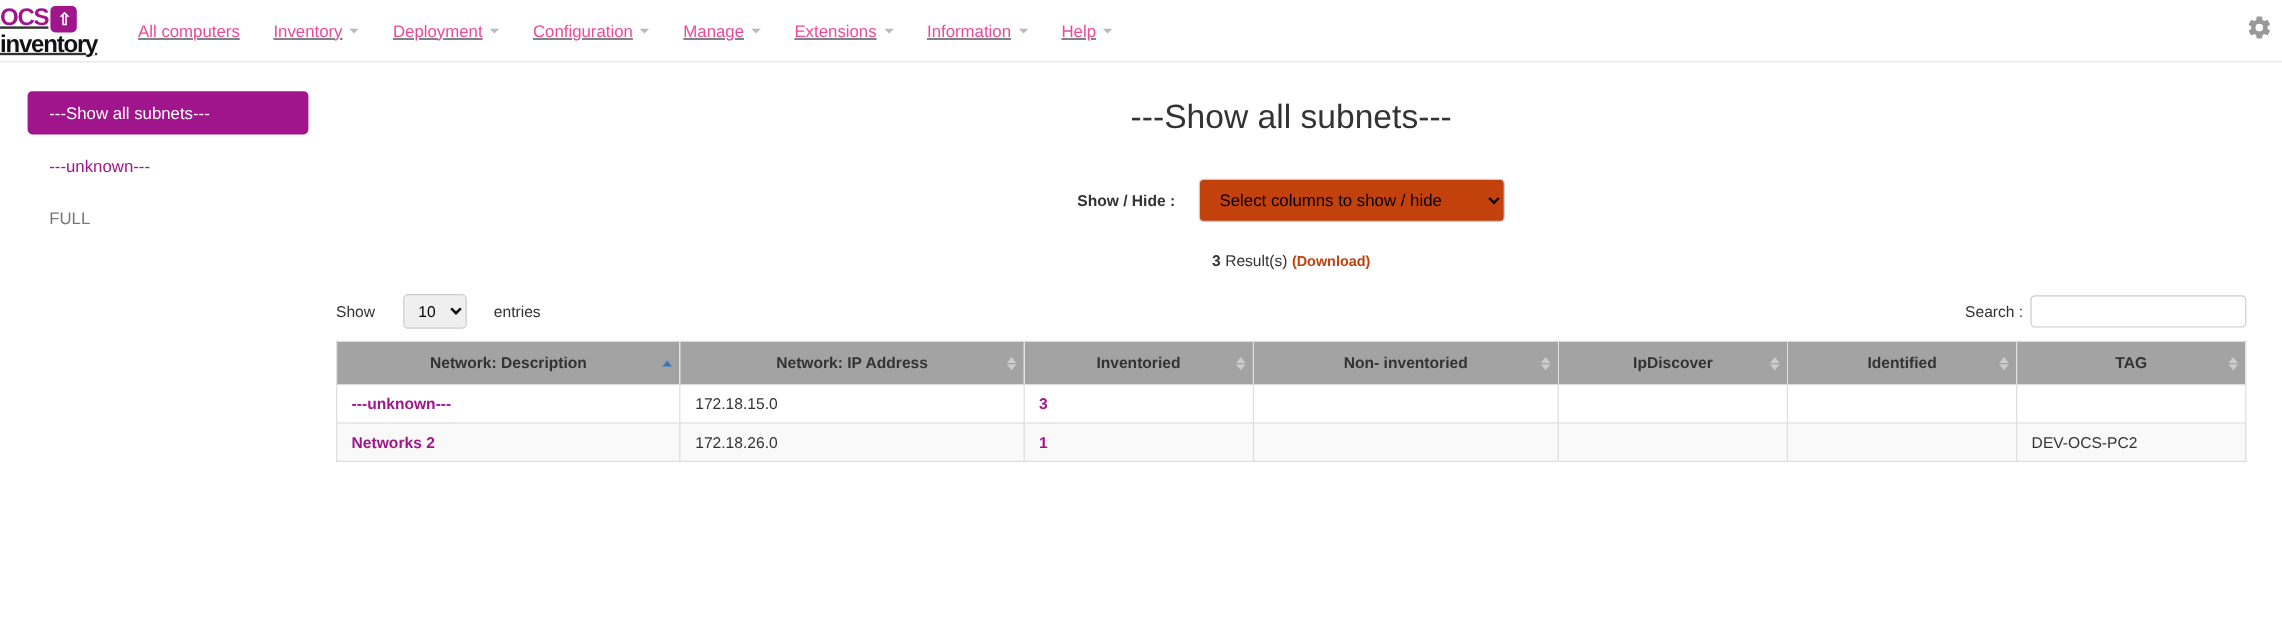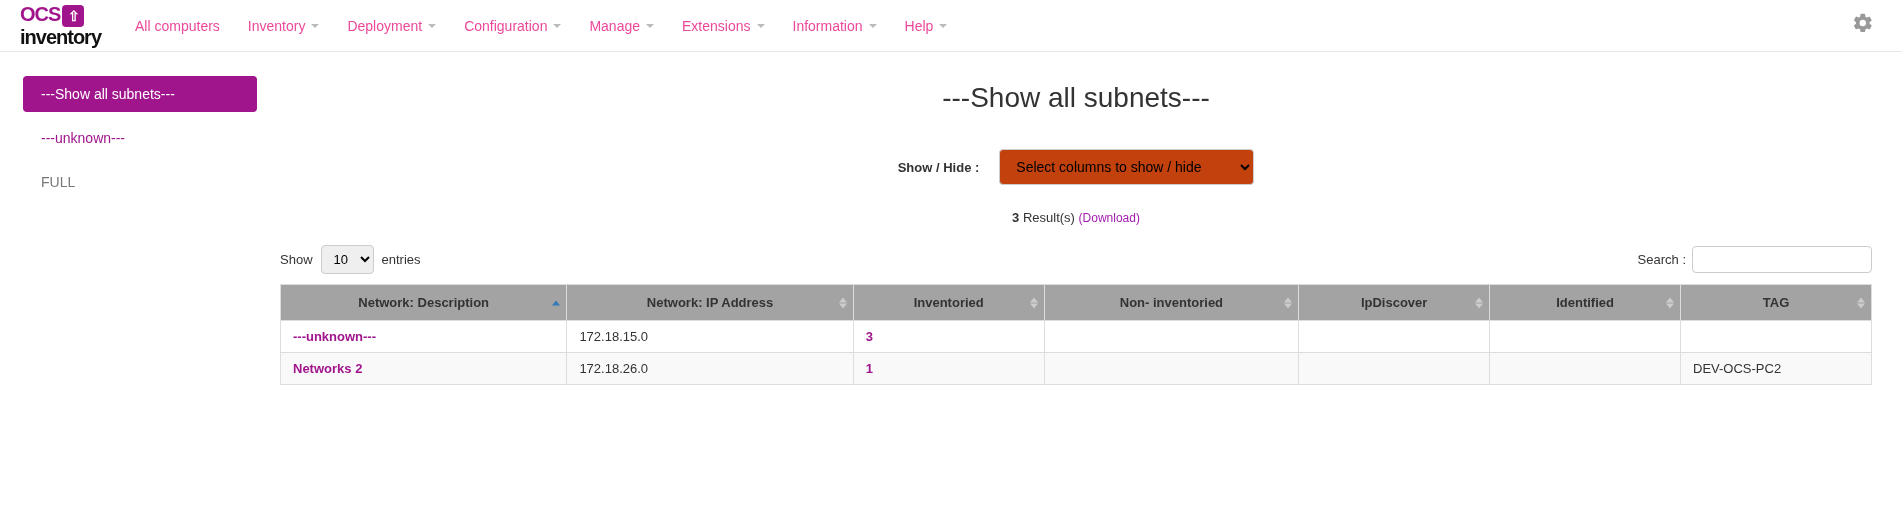--- a/index.html
+++ b/index.html
@@ -7,23 +7,24 @@
     font-family: "Helvetica Neue", Helvetica, Arial, sans-serif;
     font-size: 14px;
     color: #333;
     background: #fff;
   }
   
   .navbar {
     display: flex;
     align-items: center;
     border-bottom: 1px solid #e7e7e7;
-    padding: 0 20px;
+    padding: 0 0;
     height: 52px;
     background: #fff;
+    text-decoration: underline;
   }
   .logo {
     display: flex;
     align-items: center;
     margin-right: 20px;
   }
   .logo-text { font-weight: 800; font-size: 20px; color: #111; letter-spacing: -1px; line-height: 1; }
   .logo-top { color: #a0148c; }
   .logo-bottom { color: #111; }
   .logo-badge {
@@ -116,29 +117,29 @@
     cursor: pointer;
     min-width: 250px;
   }
 
   .results-row {
     text-align: center;
     font-size: 13px;
     margin-bottom: 20px;
   }
   .results-row b { font-weight: 700; }
-  .download-link { color: #a21caf; cursor: pointer; font-size: 12px; }
+  .download-link { color: #c2410c; cursor: pointer; font-size: 12px; font-weight: bold; }
 
   .table-controls {
     display: flex;
     justify-content: space-between;
     align-items: center;
     margin-bottom: 10px;
   }
-  .show-entries { display: flex; align-items: center; gap: 8px; font-size: 13px; }
+  .show-entries { display: flex; align-items: center; gap: 23px; font-size: 13px; }
   .entries-select {
     padding: 5px 8px;
     border: 1px solid #ccc;
     border-radius: 4px;
     font-size: 13px;
   }
   .search-box { display: flex; align-items: center; gap: 6px; font-size: 13px; }
   .search-input {
     padding: 5px 8px;
     border: 1px solid #ccc;

